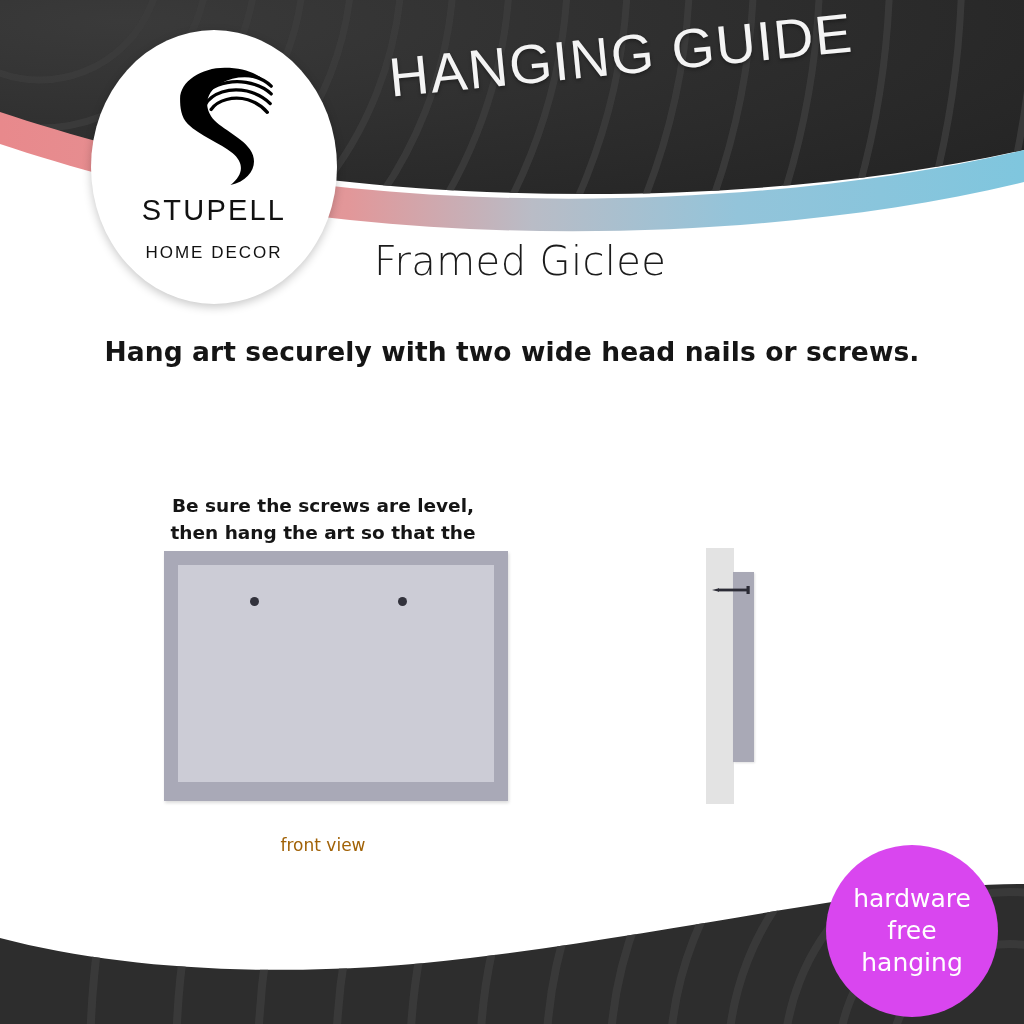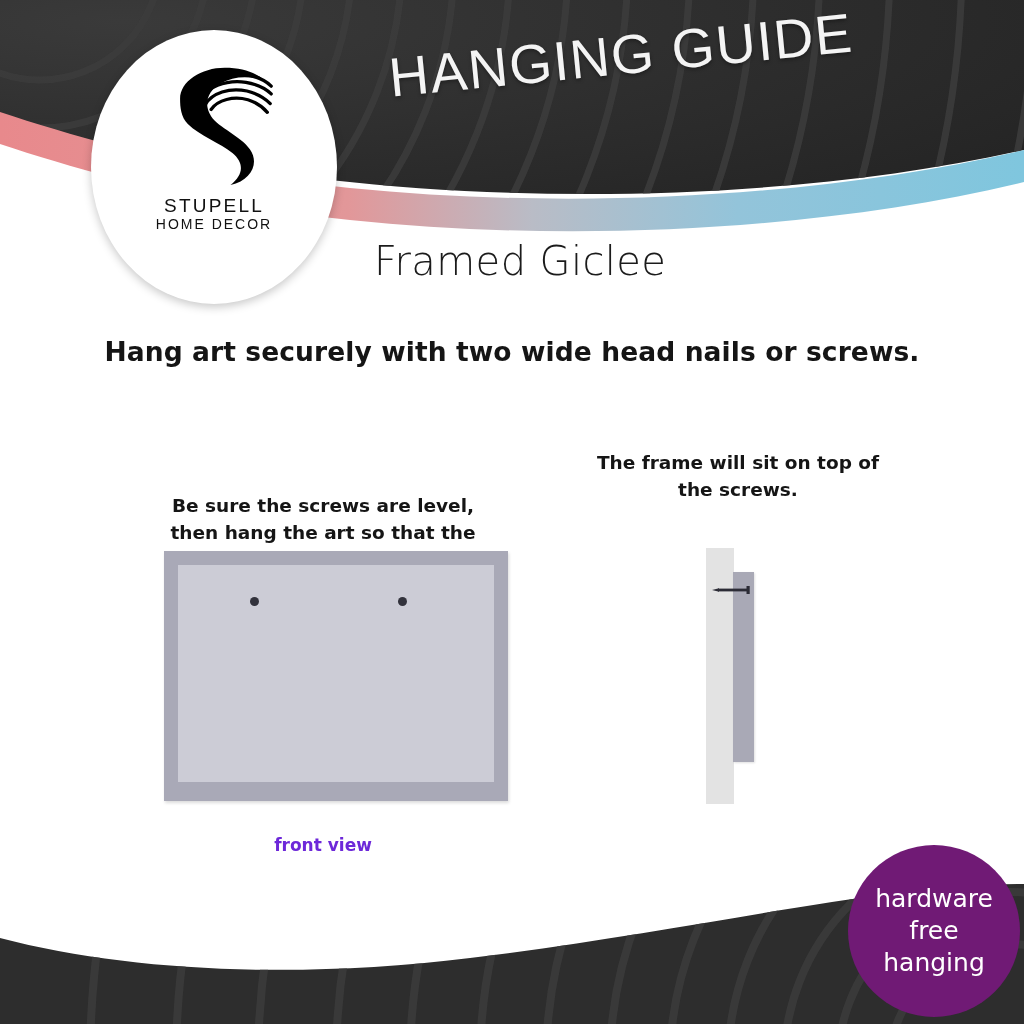--- a/index.html
+++ b/index.html
@@ -48,29 +48,29 @@
     width: 126px;
     height: 130px;
   }
   .logo-word {
     color: #111111;
     font-family: "Liberation Sans", sans-serif;
     text-align: center;
     line-height: 1;
   }
   #logo-name {
-    font-size: 19px;
+    font-size: 29px;
     letter-spacing: 2.2px;
     margin-top: 8px;
     font-weight: 400;
   }
   #logo-tagline {
-    font-size: 14px;
+    font-size: 17px;
     letter-spacing: 2.0px;
-    margin-top: 2px;
+    margin-top: 19px;
     font-weight: 400;
   }
 
   
   #guide-title {
     position: absolute;
     left: 386px;
     top: 46px;
     width: 500px;
     transform: rotate(-5.6deg);
@@ -124,22 +124,22 @@
     margin-top: 48px;
   }
   #side-note {
     left: 588px;
     top: 450px;
     width: 300px;
   }
   .view-label {
     position: absolute;
     font-size: 17px;
-    font-weight: 700;
-    color: #6d28d9;
+    font-weight: 400;
+    color: #a16207;
     text-align: center;
     font-family: "DejaVu Sans", sans-serif;
   }
   #front-label {
     left: 170px;
     top: 835px;
     width: 306px;
   }
   #side-label {
     left: 630px;
@@ -204,26 +204,26 @@
     position: absolute;
     left: 6px;
     top: 38px;
     width: 42px;
     height: 8px;
   }
 
   
   #hardware-badge {
     position: absolute;
-    left: 848px;
+    left: 826px;
     top: 845px;
     width: 172px;
     height: 172px;
     border-radius: 50%;
-    background: #701a75;
+    background: #d946ef;
     display: flex;
     align-items: center;
     justify-content: center;
   }
   #hardware-badge-text {
     color: #ffffff;
     font-size: 25px;
     line-height: 1.28;
     text-align: center;
     font-weight: 400;
@@ -338,22 +338,20 @@
 
   <div id="front-view">
     <div id="front-view-inner">
       <div class="screw-dot" id="screw-dot-left"></div>
       <div class="screw-dot" id="screw-dot-right"></div>
     </div>
   </div>
 
   <div class="view-label" id="front-label">front view</div>
 
-  <div class="view-caption" id="side-note">The frame will sit on top
-of the screws.</div>
 
   <div id="side-view">
     <div id="side-wall"></div>
     <div id="side-frame"></div>
     <svg id="side-nail" viewBox="0 0 42 8" xmlns="http://www.w3.org/2000/svg">
       <path d="M0,4 L7,2.2 L7,5.8 Z" fill="#2c2c36"></path>
       <rect x="6" y="2.6" width="30" height="2.8" fill="#2c2c36"></rect>
       <rect x="34.5" y="0" width="3.2" height="8" fill="#2c2c36"></rect>
     </svg>
   </div>

